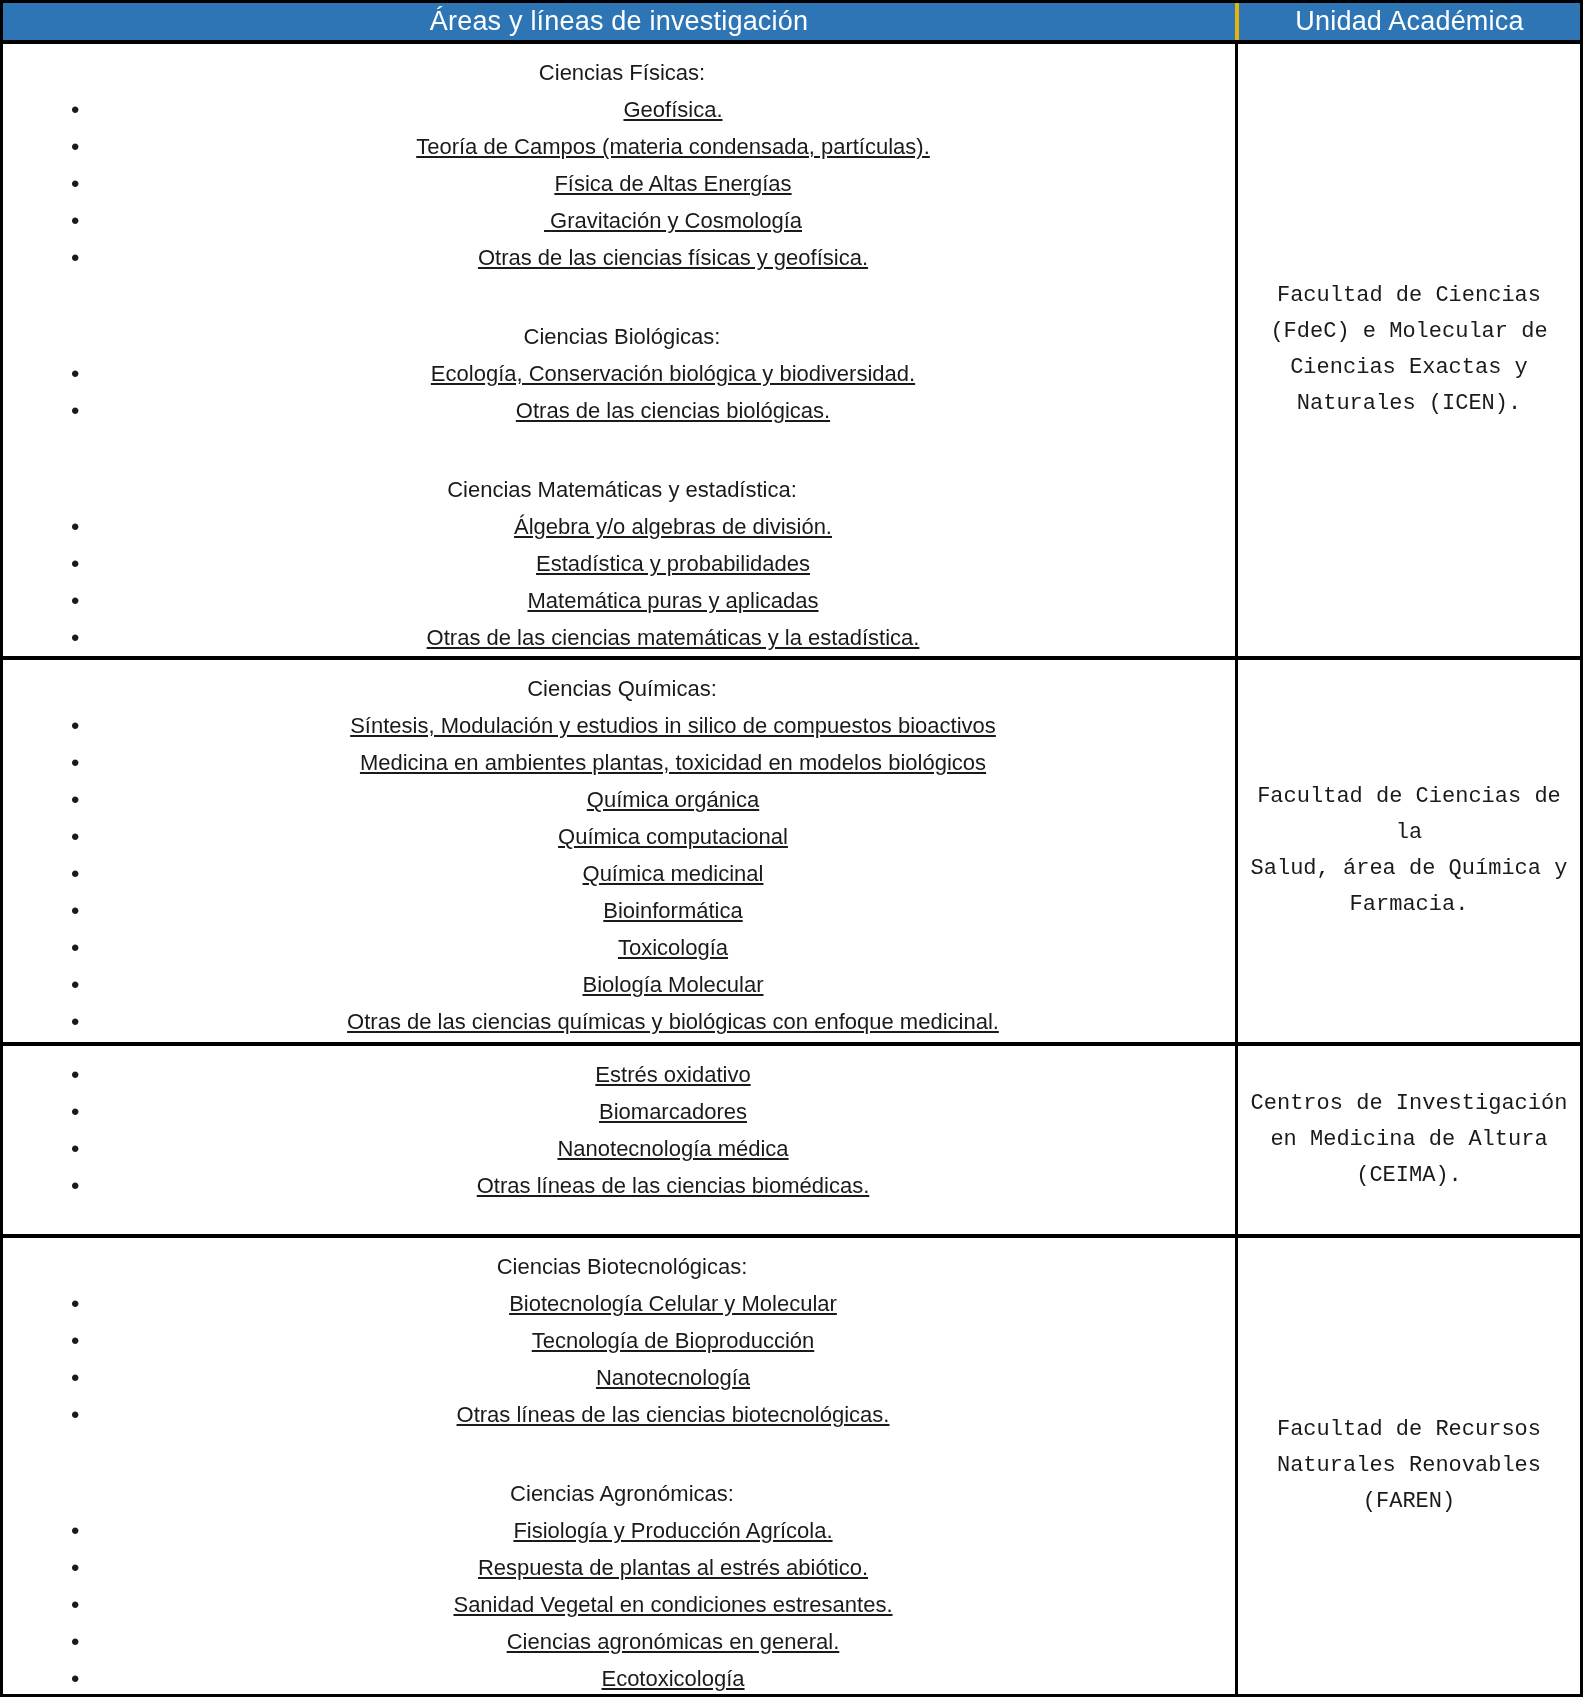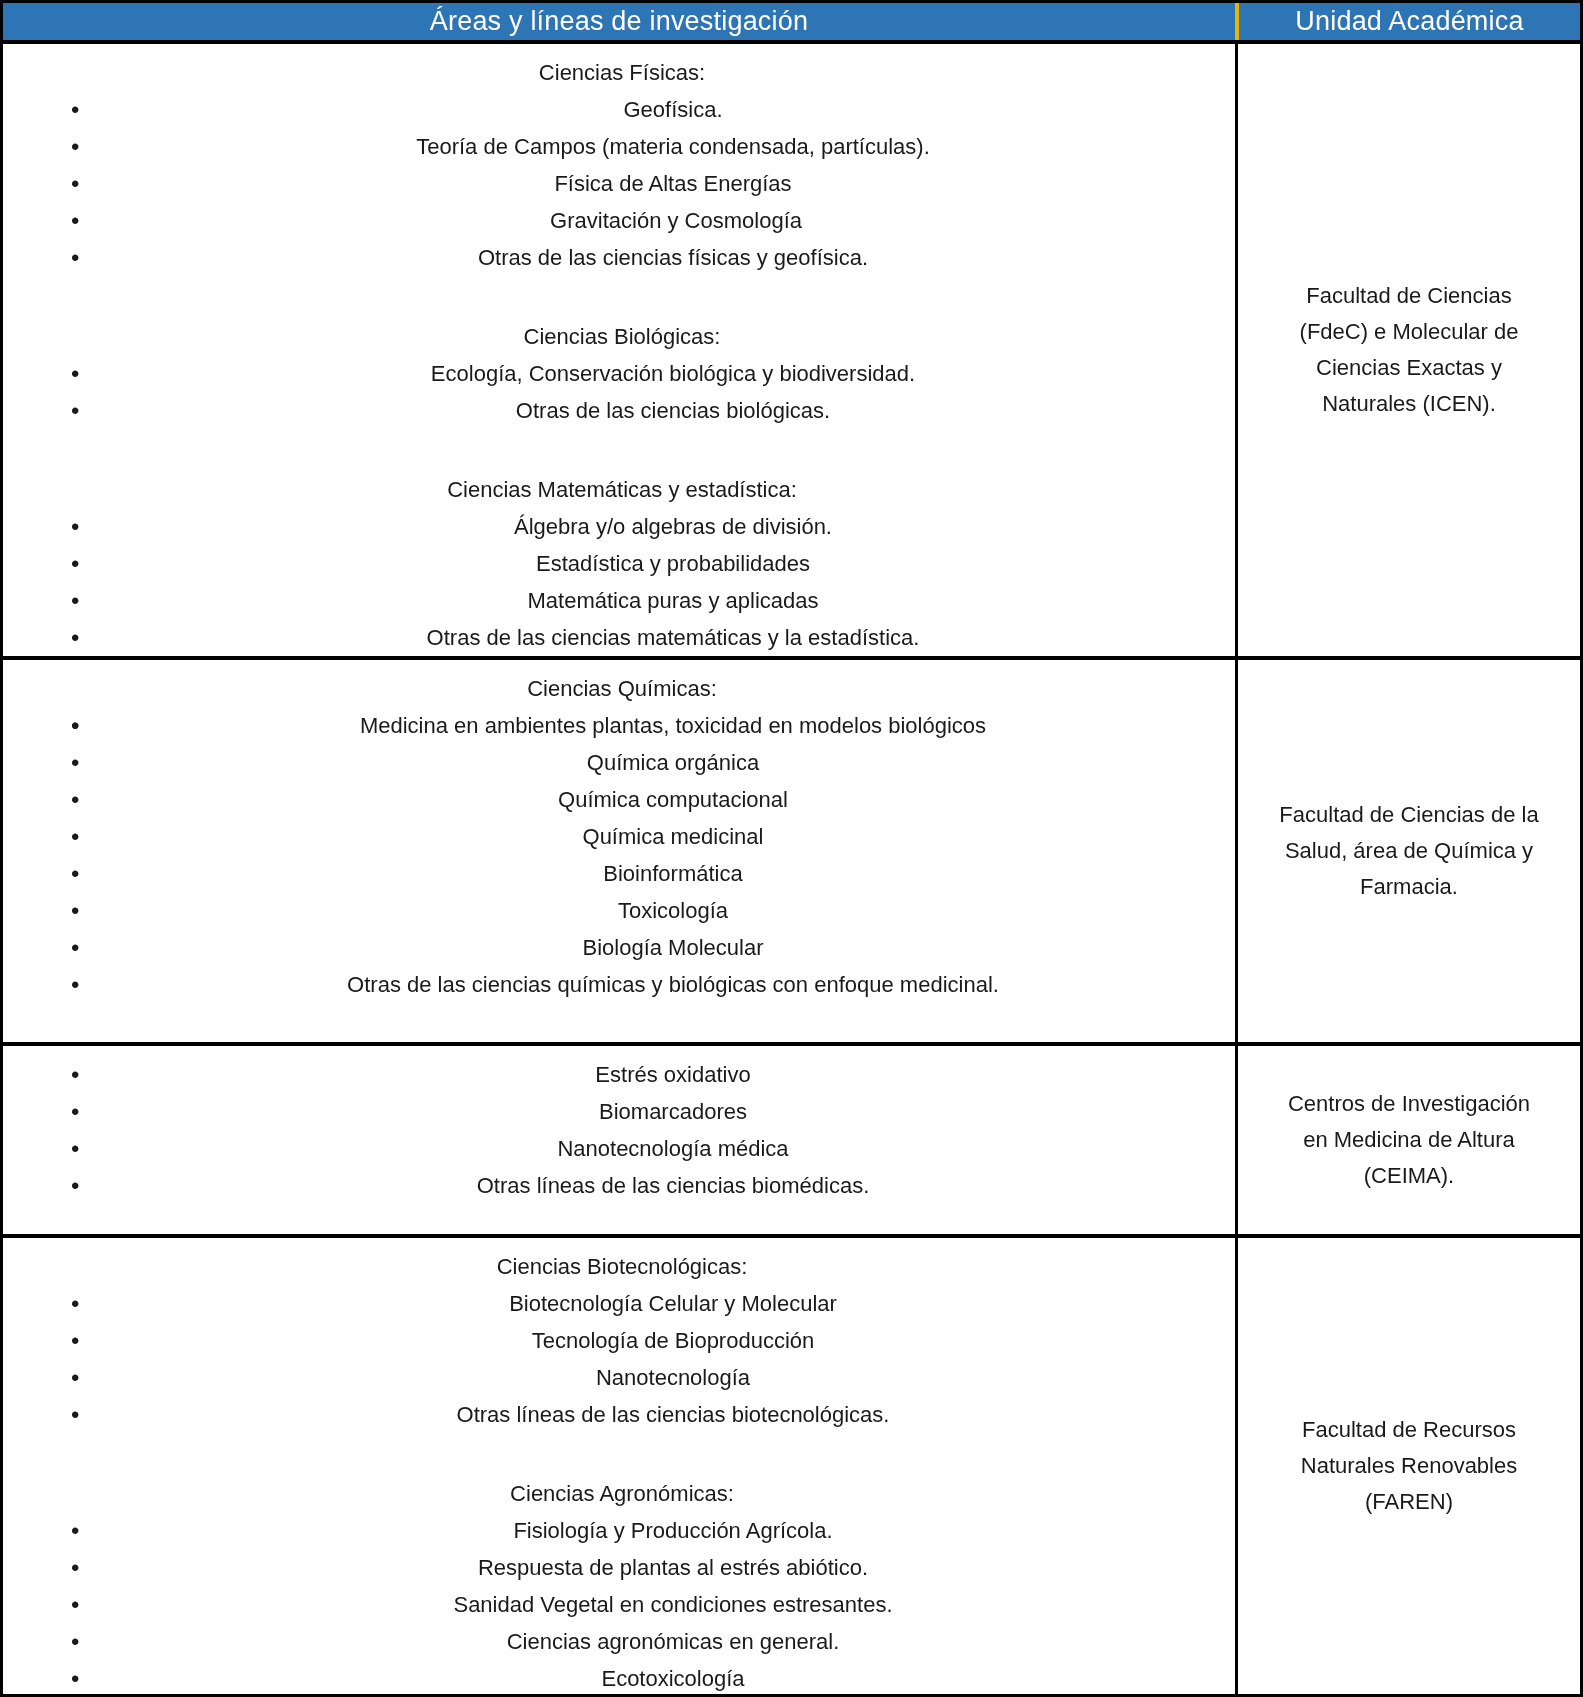--- a/index.html
+++ b/index.html
@@ -40,31 +40,32 @@
   .unit-cell {
     border-top: 4px solid var(--border);
     border-left: 3px solid var(--border);
     display: flex; flex-direction: column;
     align-items: center; justify-content: center;
     text-align: center;
     font-size: 22px;
     line-height: 36px;
     overflow: hidden;
     padding: 4px;
+    font-family: Liberation Mono, monospace;
   }
   .section { margin: 0; text-align: center; }
   .section + .section { margin-top: 42px; }
   .section-heading { line-height: 37px; white-space: pre-wrap; }
   ul.items { margin: 0; padding: 0; list-style: none; }
   li.item { position: relative; padding-left: 102px; line-height: 37px; }
   li.item .bullet {
     position: absolute; left: 52px; top: 0;
     font-size: 24px; line-height: 37px;
   }
-  li.item .txt { white-space: pre-wrap; }
+  li.item .txt { white-space: pre-wrap; text-decoration: underline; }
   .unit-line { white-space: pre-wrap; }
 </style>
 </head>
 <body>
 
 <div class="table">
 
   <div class="hcell left">
     <span>Áreas y líneas de investigación</span>
   </div>
@@ -104,21 +105,21 @@
     <div class="unit-line">Facultad de Ciencias</div>
     <div class="unit-line">(FdeC) e Molecular de</div>
     <div class="unit-line">Ciencias Exactas y</div>
     <div class="unit-line">Naturales (ICEN).</div>
   </div>
 
   <div class="areas-cell">
     <div class="section">
       <div class="section-heading">Ciencias Químicas:</div>
       <ul class="items">
-        <li class="item"><span class="bullet">•</span></li>
+        <li class="item"><span class="bullet">•</span><span class="txt">Síntesis, Modulación y estudios in silico de compuestos bioactivos</span></li>
         <li class="item"><span class="bullet">•</span><span class="txt">Medicina en ambientes plantas, toxicidad en modelos biológicos</span></li>
         <li class="item"><span class="bullet">•</span><span class="txt">Química orgánica</span></li>
         <li class="item"><span class="bullet">•</span><span class="txt">Química computacional</span></li>
         <li class="item"><span class="bullet">•</span><span class="txt">Química medicinal</span></li>
         <li class="item"><span class="bullet">•</span><span class="txt">Bioinformática</span></li>
         <li class="item"><span class="bullet">•</span><span class="txt">Toxicología</span></li>
         <li class="item"><span class="bullet">•</span><span class="txt">Biología Molecular</span></li>
         <li class="item"><span class="bullet">•</span><span class="txt">Otras de las ciencias químicas y biológicas con enfoque medicinal.</span></li>
       </ul>
     </div>

